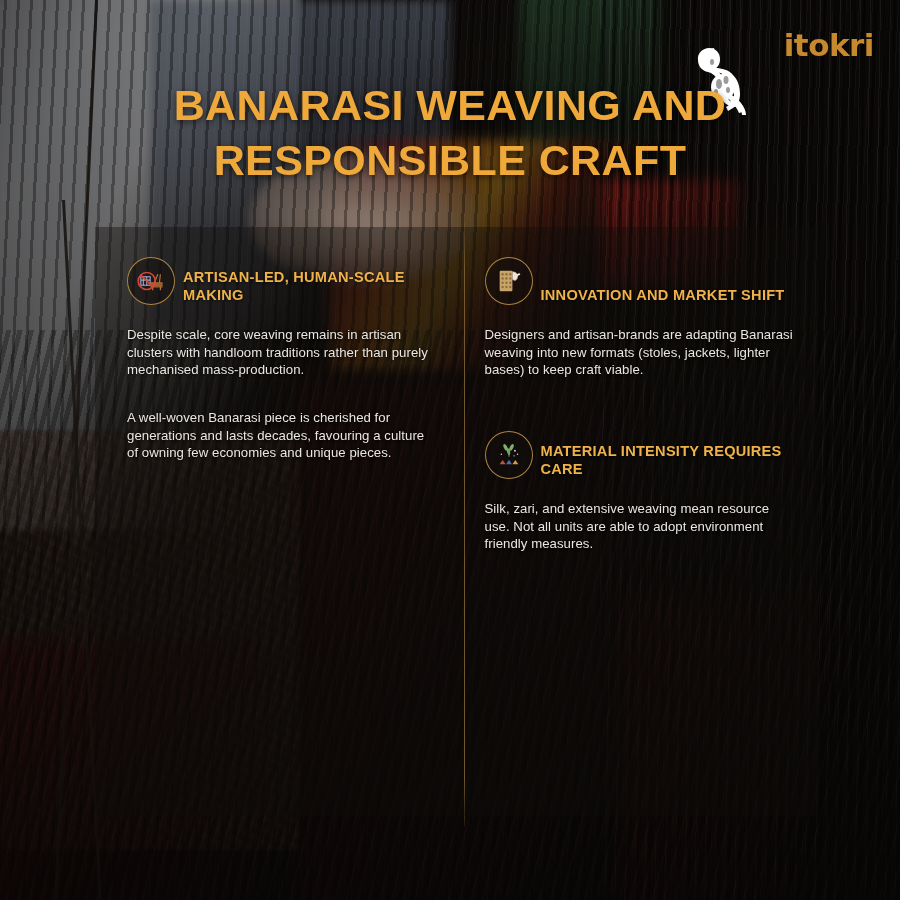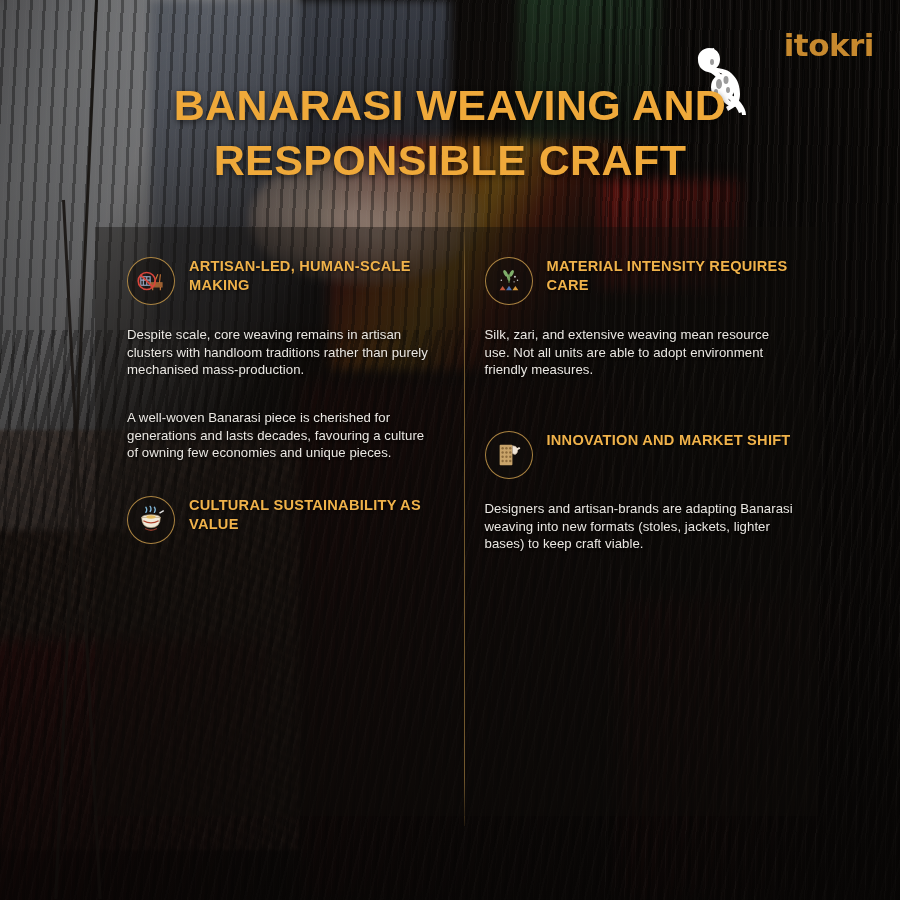--- a/index.html
+++ b/index.html
@@ -228,21 +228,21 @@
     width:1px; height:604px;
     background:linear-gradient(180deg,
       rgba(196,146,66,0.10) 0%,
       rgba(208,160,80,0.85) 8%,
       rgba(208,160,80,0.85) 92%,
       rgba(196,146,66,0.10) 100%);
   }
 
   
   .card { margin-bottom:16px; }
-  .card-head { display:flex; align-items:flex-start; gap:14px; }
+  .card-head { display:flex; align-items:flex-end; gap:8px; }
 
   .icon-circle {
     width:48px; height:48px; flex:0 0 48px;
     border-radius:50%;
     border:1px solid rgba(198,152,74,0.85);
     background:rgba(18,14,12,0.55);
     display:flex; align-items:center; justify-content:center;
     overflow:hidden;
   }
   .icon-circle svg { display:block; }
@@ -356,71 +356,25 @@
           <div class="card-title">ARTISAN-LED, HUMAN-SCALE MAKING</div>
         </div>
         <div class="card-body">Despite scale, core weaving remains in artisan clusters with handloom traditions rather than purely mechanised mass-production.</div>
       </div>
 
       <div class="card">
         <div class="card-body">A well-woven Banarasi piece is cherished for generations and lasts decades, favouring a culture of owning few economies and unique pieces.</div>
       </div>
 
       <div class="card">
-        <div class="card-head">
-          <div class="icon-circle">
-            <svg viewBox="0 0 40 40" width="34" height="34">
-              <g stroke="#7fb6d8" stroke-width="1.6" fill="none" stroke-linecap="round">
-                <path d="M14 11 q2 -3 0 -6"></path>
-                <path d="M19 10 q2 -3 0 -6"></path>
-                <path d="M24 11 q2 -3 0 -6"></path>
-              </g>
-              <ellipse cx="20" cy="17" rx="11" ry="3.2" fill="#efe6d4" stroke="#b09a78" stroke-width="0.8"></ellipse>
-              <path d="M9 17 q0 12 11 12 q11 0 11 -12 z" fill="#f2ead9" stroke="#b09a78" stroke-width="0.8"></path>
-              <path d="M11 21 q9 5 18 0" stroke="#b0452e" stroke-width="1.4" fill="none"></path>
-              <ellipse cx="20" cy="16.5" rx="5.5" ry="2" fill="#e0b85c"></ellipse>
-              <path d="M30 12 l5 -3" stroke="#e0e0e0" stroke-width="1.6"></path>
-              <path d="M13 30 q7 4 14 0" stroke="#8e3a2a" stroke-width="1.6" fill="none"></path>
-            </svg>
-          </div>
-          <div class="card-title">CULTURAL SUSTAINABILITY AS VALUE</div>
-        </div>
       </div>
 
     </div>
 
     <div class="col right">
-
-      <div class="card">
-        <div class="card-head">
-          <div class="icon-circle">
-            <svg viewBox="0 0 40 40" width="34" height="34">
-              <g fill="#7fae6a">
-                <ellipse cx="16" cy="11" rx="2" ry="4.2" transform="rotate(-28 16 11)"></ellipse>
-                <ellipse cx="23" cy="11" rx="2" ry="4.2" transform="rotate(28 23 11)"></ellipse>
-                <ellipse cx="19.5" cy="16" rx="1.8" ry="4" transform="rotate(-10 19.5 16)"></ellipse>
-              </g>
-              <path d="M20 22 l0 -9" stroke="#6d9a58" stroke-width="1.3" fill="none"></path>
-              <g fill="#cfcfcf">
-                <circle cx="27" cy="15" r="1.1"></circle>
-                <circle cx="30" cy="19" r="0.9"></circle>
-                <circle cx="26" cy="21" r="0.8"></circle>
-                <circle cx="11" cy="19" r="0.9"></circle>
-              </g>
-              <g>
-                <path d="M9 31 l3.5 -5 l3.5 5 z" fill="#c0573b"></path>
-                <path d="M16.5 31 l3.5 -5.5 l3.5 5.5 z" fill="#4a6fb0"></path>
-                <path d="M24 31 l3.5 -5 l3.5 5 z" fill="#d79a3c"></path>
-              </g>
-            </svg>
-          </div>
-          <div class="card-title">MATERIAL INTENSITY REQUIRES CARE</div>
-        </div>
-        <div class="card-body">Silk, zari, and extensive weaving mean resource use. Not all units are able to adopt environment friendly measures.</div>
-      </div>
 
       <div class="card">
         <div class="card-head">
           <div class="icon-circle">
             <svg viewBox="0 0 40 40" width="34" height="34">
               <rect x="9" y="8" width="15" height="24" rx="1" fill="#c9a46a"></rect>
               <g fill="#7a5a2e" opacity="0.75">
                 <circle cx="12.5" cy="12" r="1.4"></circle>
                   <circle cx="17" cy="12" r="1.4"></circle>
                   <circle cx="21.5" cy="12" r="1.4"></circle>
@@ -437,18 +391,46 @@
               <path d="M24 9 q5 0 6 4 q1 4 -2 6 q-2 1 -4 -1 l0 -9 z" fill="#efe4d6" stroke="#b9a68c" stroke-width="0.7"></path>
               <path d="M28 14 l4 -2" stroke="#efe4d6" stroke-width="2.4" stroke-linecap="round"></path>
             </svg>
           </div>
           <div class="card-title">INNOVATION AND MARKET SHIFT</div>
         </div>
         <div class="card-body">Designers and artisan-brands are adapting Banarasi weaving into new formats (stoles, jackets, lighter bases) to keep craft viable.</div>
       </div>
 
       <div class="card">
+        <div class="card-head">
+          <div class="icon-circle">
+            <svg viewBox="0 0 40 40" width="34" height="34">
+              <g fill="#7fae6a">
+                <ellipse cx="16" cy="11" rx="2" ry="4.2" transform="rotate(-28 16 11)"></ellipse>
+                <ellipse cx="23" cy="11" rx="2" ry="4.2" transform="rotate(28 23 11)"></ellipse>
+                <ellipse cx="19.5" cy="16" rx="1.8" ry="4" transform="rotate(-10 19.5 16)"></ellipse>
+              </g>
+              <path d="M20 22 l0 -9" stroke="#6d9a58" stroke-width="1.3" fill="none"></path>
+              <g fill="#cfcfcf">
+                <circle cx="27" cy="15" r="1.1"></circle>
+                <circle cx="30" cy="19" r="0.9"></circle>
+                <circle cx="26" cy="21" r="0.8"></circle>
+                <circle cx="11" cy="19" r="0.9"></circle>
+              </g>
+              <g>
+                <path d="M9 31 l3.5 -5 l3.5 5 z" fill="#c0573b"></path>
+                <path d="M16.5 31 l3.5 -5.5 l3.5 5.5 z" fill="#4a6fb0"></path>
+                <path d="M24 31 l3.5 -5 l3.5 5 z" fill="#d79a3c"></path>
+              </g>
+            </svg>
+          </div>
+          <div class="card-title">MATERIAL INTENSITY REQUIRES CARE</div>
+        </div>
+        <div class="card-body">Silk, zari, and extensive weaving mean resource use. Not all units are able to adopt environment friendly measures.</div>
+      </div>
+
+      <div class="card">
       </div>
 
     </div>
   </div>
 
 </div>
 
 </body></html>

